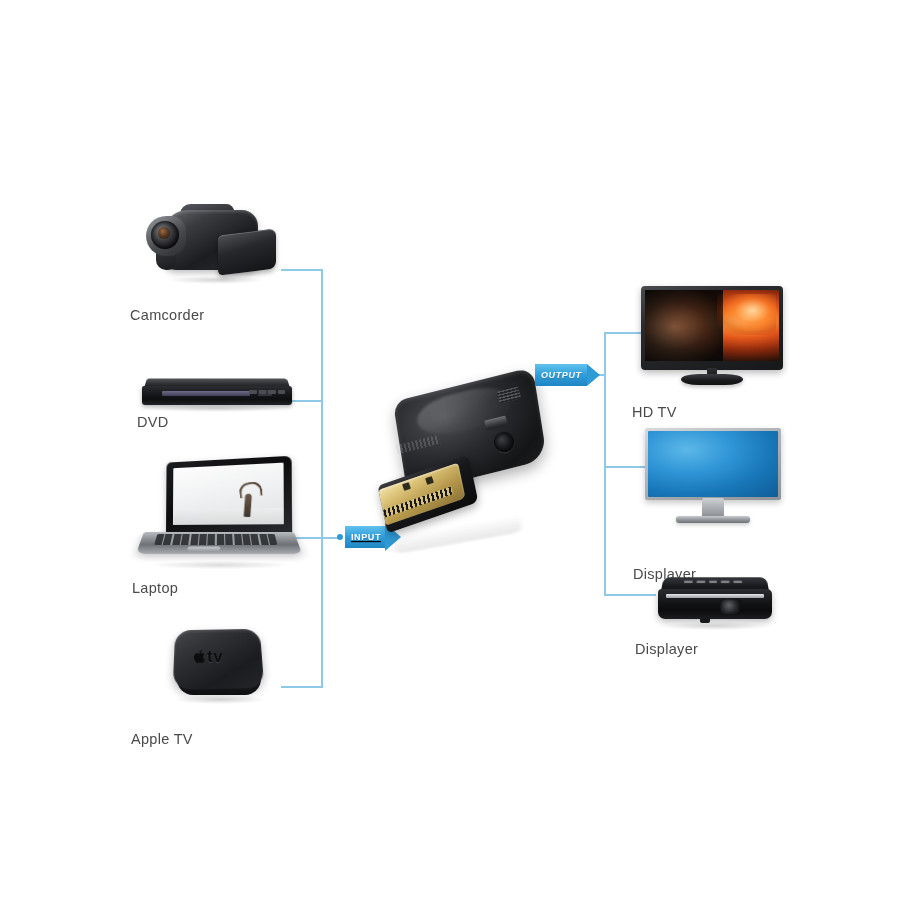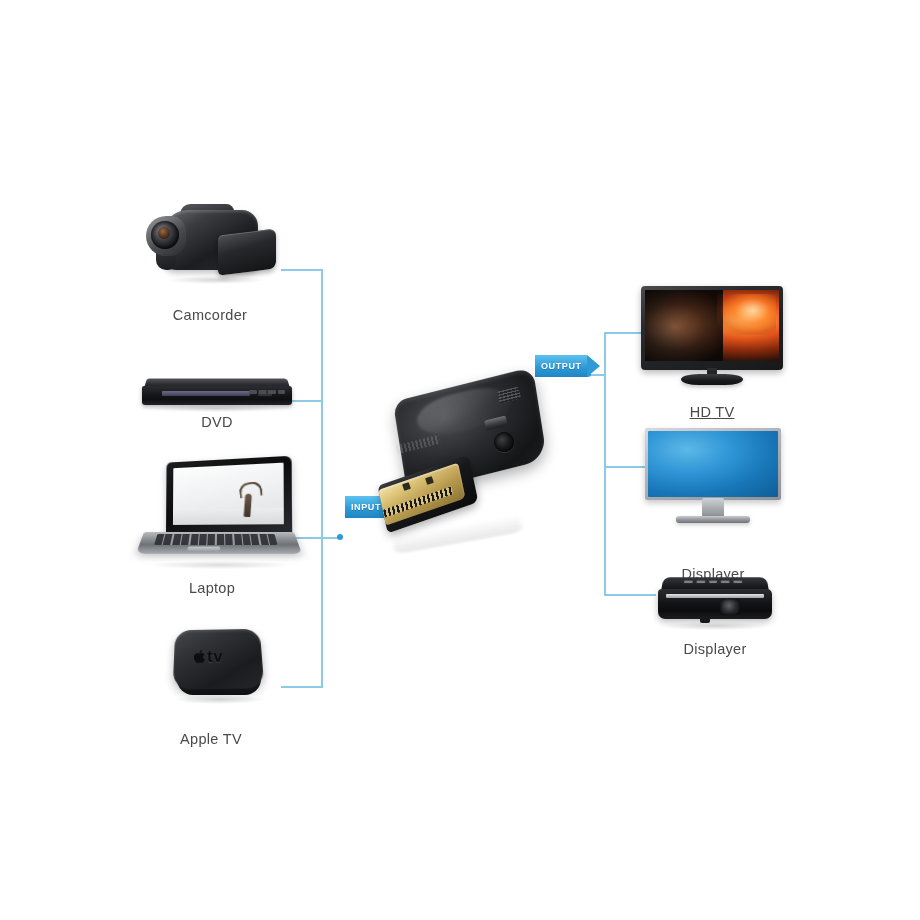--- a/index.html
+++ b/index.html
@@ -8,21 +8,20 @@
     width:920px;height:920px;
     background:#ffffff;
     font-family:"Liberation Sans", sans-serif;
     overflow:hidden;
   }
   #stage{position:relative;width:920px;height:920px;background:#fff;}
 
   
   .dev-label{
     position:absolute;
-    text-align:center;
     color:#4a4a4a;
     font-size:14.5px;
     letter-spacing:.3px;
     white-space:nowrap;
     font-family:"Liberation Sans", sans-serif;
   }
 
   
   .wire-v{position:absolute;width:2px;background:#8fc9e8;}
   .wire-h{position:absolute;height:2px;background:#8fc9e8;}
@@ -463,21 +462,21 @@
     <div class="atv-top"></div>
     <div class="atv-logo">
       <svg width="13" height="15" viewBox="0 0 13 15" style="vertical-align:-2px;">
         <path d="M9.1 7.9c0-1.7 1.4-2.5 1.45-2.55-0.8-1.15-2.03-1.3-2.47-1.32-1.05-0.1-2.05 0.62-2.58 0.62-0.53 0-1.35-0.6-2.22-0.59-1.14 0.02-2.2 0.66-2.78 1.68-1.19 2.06-0.3 5.1 0.85 6.77 0.57 0.82 1.24 1.73 2.12 1.7 0.85-0.03 1.17-0.55 2.2-0.55 1.02 0 1.32 0.55 2.22 0.53 0.92-0.02 1.5-0.83 2.06-1.65 0.65-0.95 0.92-1.87 0.93-1.92-0.02-0.01-1.78-0.68-1.8-2.72zM7.4 2.9c0.47-0.57 0.79-1.36 0.7-2.15-0.68 0.03-1.5 0.45-1.98 1.02-0.43 0.5-0.81 1.31-0.71 2.08 0.76 0.06 1.53-0.39 1.99-0.95z" fill="#0c0c0d"></path>
       </svg><span>tv</span>
     </div>
     <div class="atv-shadow"></div>
   </div>
   <div class="dev-label" style="left:131px;top:731px;width:160px;">Apple TV</div>
 
-  <div class="io-badge" style="left:345px;top:496px;">
+  <div class="io-badge" style="left:345px;top:526px;text-decoration:underline;">
     <div class="io-body">
       <span>INPUT</span>
     </div>
     <div class="io-head big"></div>
   </div>
 
   <div class="adapter">
     <div class="ad-reflect"></div>
     <div class="ad-body"></div>
     <div class="ad-gloss"></div>
@@ -485,35 +484,35 @@
     <div class="ad-switch"></div>
     <div class="ad-jack"></div>
     <div class="ad-microtext"></div>
     <div class="ad-hdmi-shell"></div>
     <div class="ad-hdmi-gold"></div>
     <div class="ad-hdmi-hole h1"></div>
     <div class="ad-hdmi-hole h2"></div>
     <div class="ad-hdmi-pins"></div>
   </div>
 
-  <div class="io-badge" style="left:535px;top:355px;">
+  <div class="io-badge" style="left:535px;top:364px;font-style:italic;">
     <div class="io-body">
       <span>OUTPUT</span>
     </div>
     <div class="io-head"></div>
   </div>
 
   <div class="hdtv">
     <div class="tv-bezel">
       <div class="tv-screen"></div>
     </div>
     <div class="tv-neck"></div>
     <div class="tv-stand"></div>
   </div>
-  <div class="dev-label" style="left:632px;top:404px;width:160px;text-decoration:underline;">HD TV</div>
+  <div class="dev-label" style="left:632px;top:404px;width:160px;">HD TV</div>
 
   <div class="displayer">
     <div class="mon-bezel">
       <div class="mon-screen"></div>
     </div>
     <div class="mon-neck"></div>
     <div class="mon-base"></div>
   </div>
   <div class="dev-label" style="left:633px;top:566px;width:160px;">Displayer</div>
 

